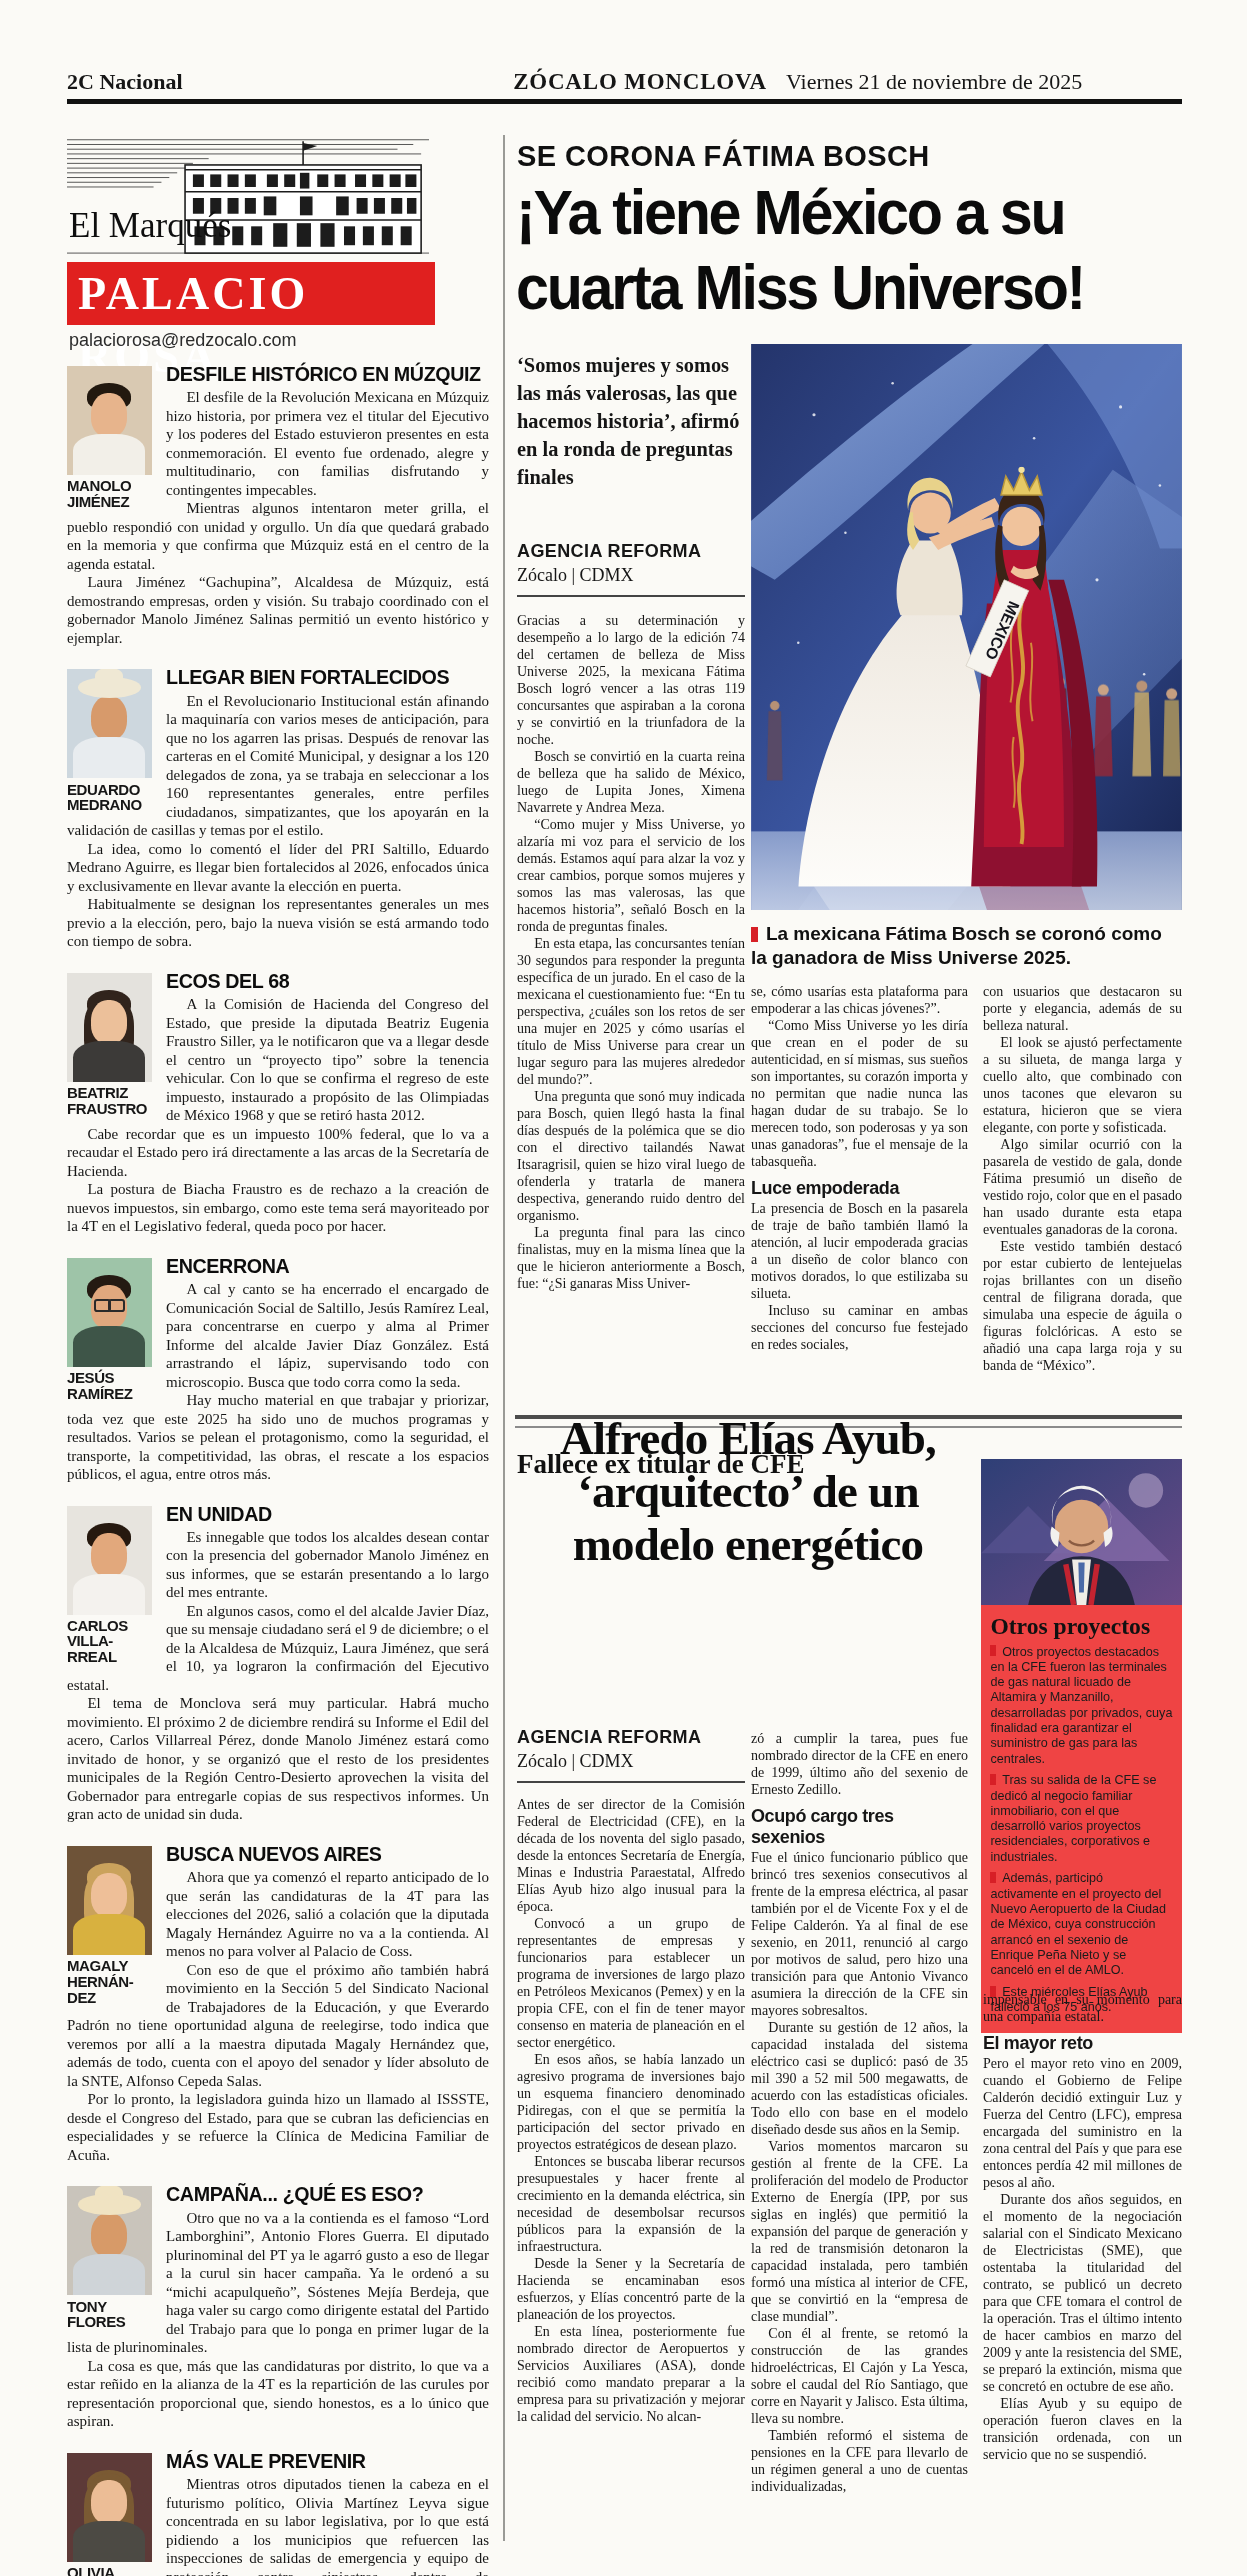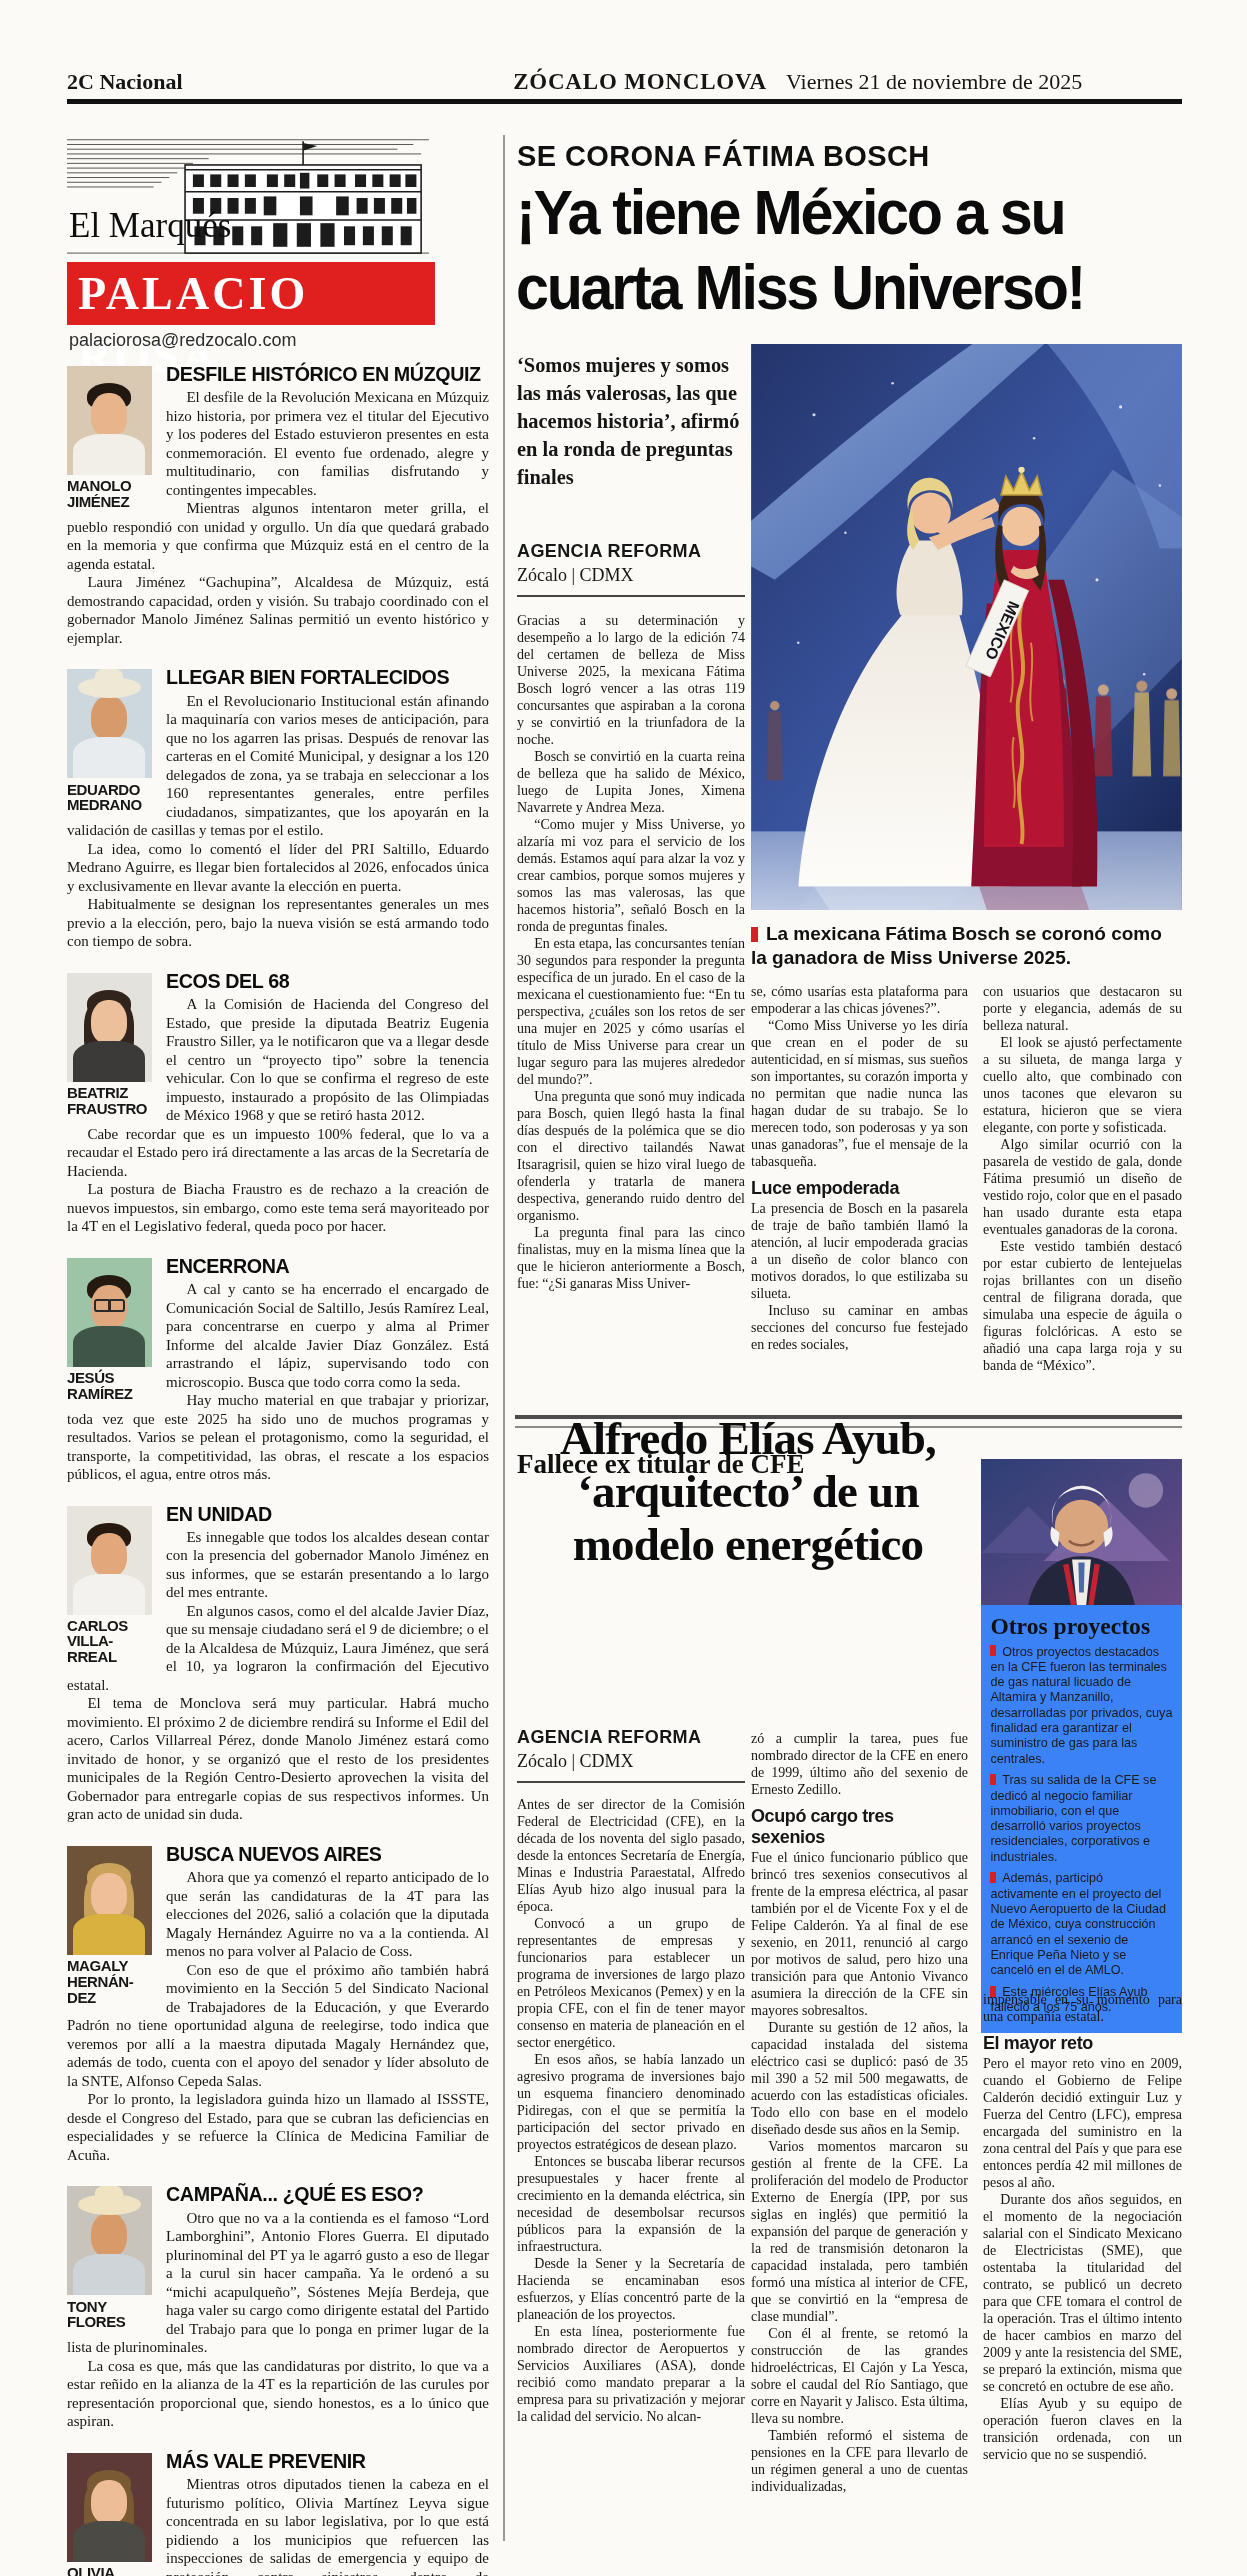--- a/index.html
+++ b/index.html
@@ -81,21 +81,21 @@
 
   
   .cfe-rule1{left:515px;top:1415px;width:667px;height:3.9px;background:#4c4c4c;}
   .cfe-rule2{left:515px;top:1426px;width:667px;height:1.6px;background:#8b8b8b;}
   .cfe-kicker{left:517px;top:1449px;font-weight:bold;font-size:27px;color:#101010;}
   .cfe-headline{left:516px;top:1412px;width:464px;font-weight:bold;font-size:47px;line-height:53px;letter-spacing:-0.8px;color:#0c0c0c;text-align:center;}
   .cfe-byline{left:517px;top:1727px;width:228px;}
   .cfe-col1{left:517px;top:1796px;width:228px;}
   .cfe-col2{left:751px;top:1730px;width:217px;}
   .cfe-col3{left:983px;top:1991px;width:199px;}
-  .cfe-box{left:981px;top:1459px;width:201px;background:#3b82f6;padding-bottom:11px;box-sizing:border-box;}
+  .cfe-box{left:981px;top:1459px;width:201px;background:#ef4444;padding-bottom:11px;box-sizing:border-box;}
   .cfe-box .boxphoto{width:201px;height:146px;display:block;}
   .cfe-box h4{margin:7.9px 9.4px 4.7px 9.4px;font-size:23.6px;font-weight:bold;color:#111;}
   .cfe-box .sb-item{margin:0 9.4px 6.3px 9.4px;font-family:"Liberation Sans",sans-serif;font-size:12.6px;
                     line-height:15.3px;text-align:left;color:#1b1b1b;position:relative;padding-left:0;}
   .cfe-box .sb-item::before{content:"";display:inline-block;width:5.5px;height:11px;background:#d71f26;margin-right:6.3px;vertical-align:-0.8px;}
 </style>
 </head>
 <body>
 
 <div id="page">
@@ -186,21 +186,21 @@
             <div class="torso"></div>
 
         </div>
         <div class="hs-name">MANOLO
 JIMÉNEZ</div>
       </div>
       <h3>DESFILE HISTÓRICO EN MÚZQUIZ</h3>
       <div class="plist">
           <p>El desfile de la Revolución Mexicana en Múzquiz hizo historia, por primera vez el titular del Ejecutivo y los poderes del Estado estuvieron presentes en esta conmemoración. El evento fue ordenado, alegre y multitudinario, con familias disfrutando y contingentes impecables.</p>
           <p>Mientras algunos intentaron meter grilla, el pueblo respondió con unidad y orgullo. Un día que quedará grabado en la memoria y que confirma que Múzquiz está en el centro de la agenda estatal.</p>
-          <p>Laura Jiménez “Gachupina”, Alcaldesa de Múzquiz, está demostrando capacidad, orden y visión. Su trabajo coordinado con el gobernador Manolo Jiménez Salinas permitió un evento histórico y ejemplar.</p>
+          <p>Laura Jiménez “Gachupina”, Alcaldesa de Múzquiz, está demostrando empresas, orden y visión. Su trabajo coordinado con el gobernador Manolo Jiménez Salinas permitió un evento histórico y ejemplar.</p>
         </div>
       <div style="clear:both"></div>
     </div>
 
     <div class="pal-sec">
       <div class="hs-wrap">
         <div class="hs hs-2 hat-on">
           <div class="face"></div>
             <div class="torso"></div>
           <div class="hat"></div>

